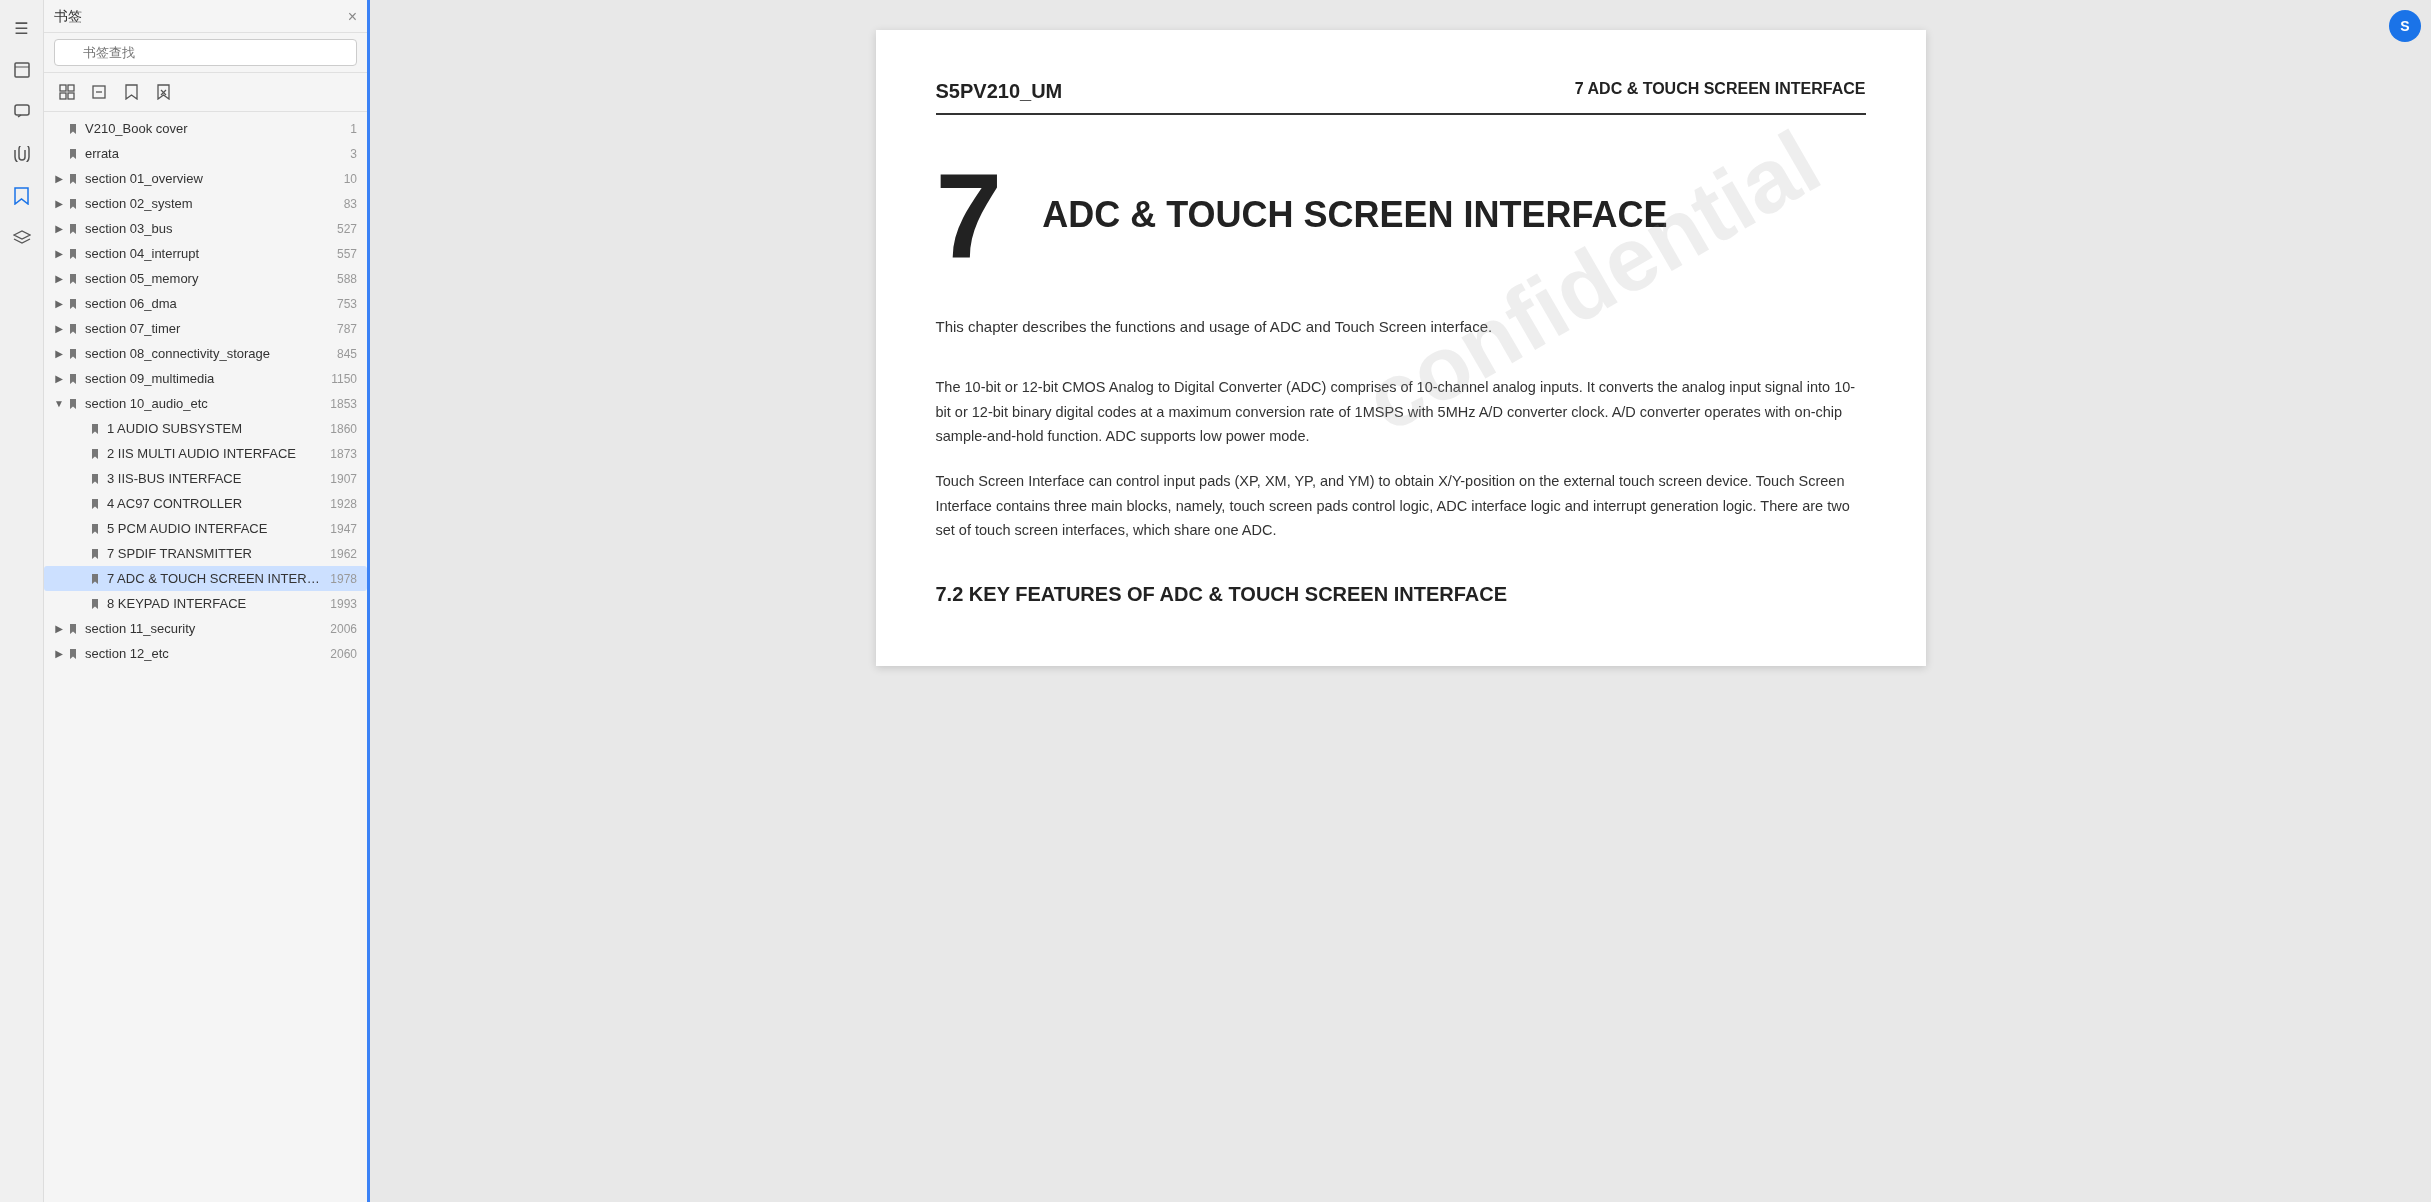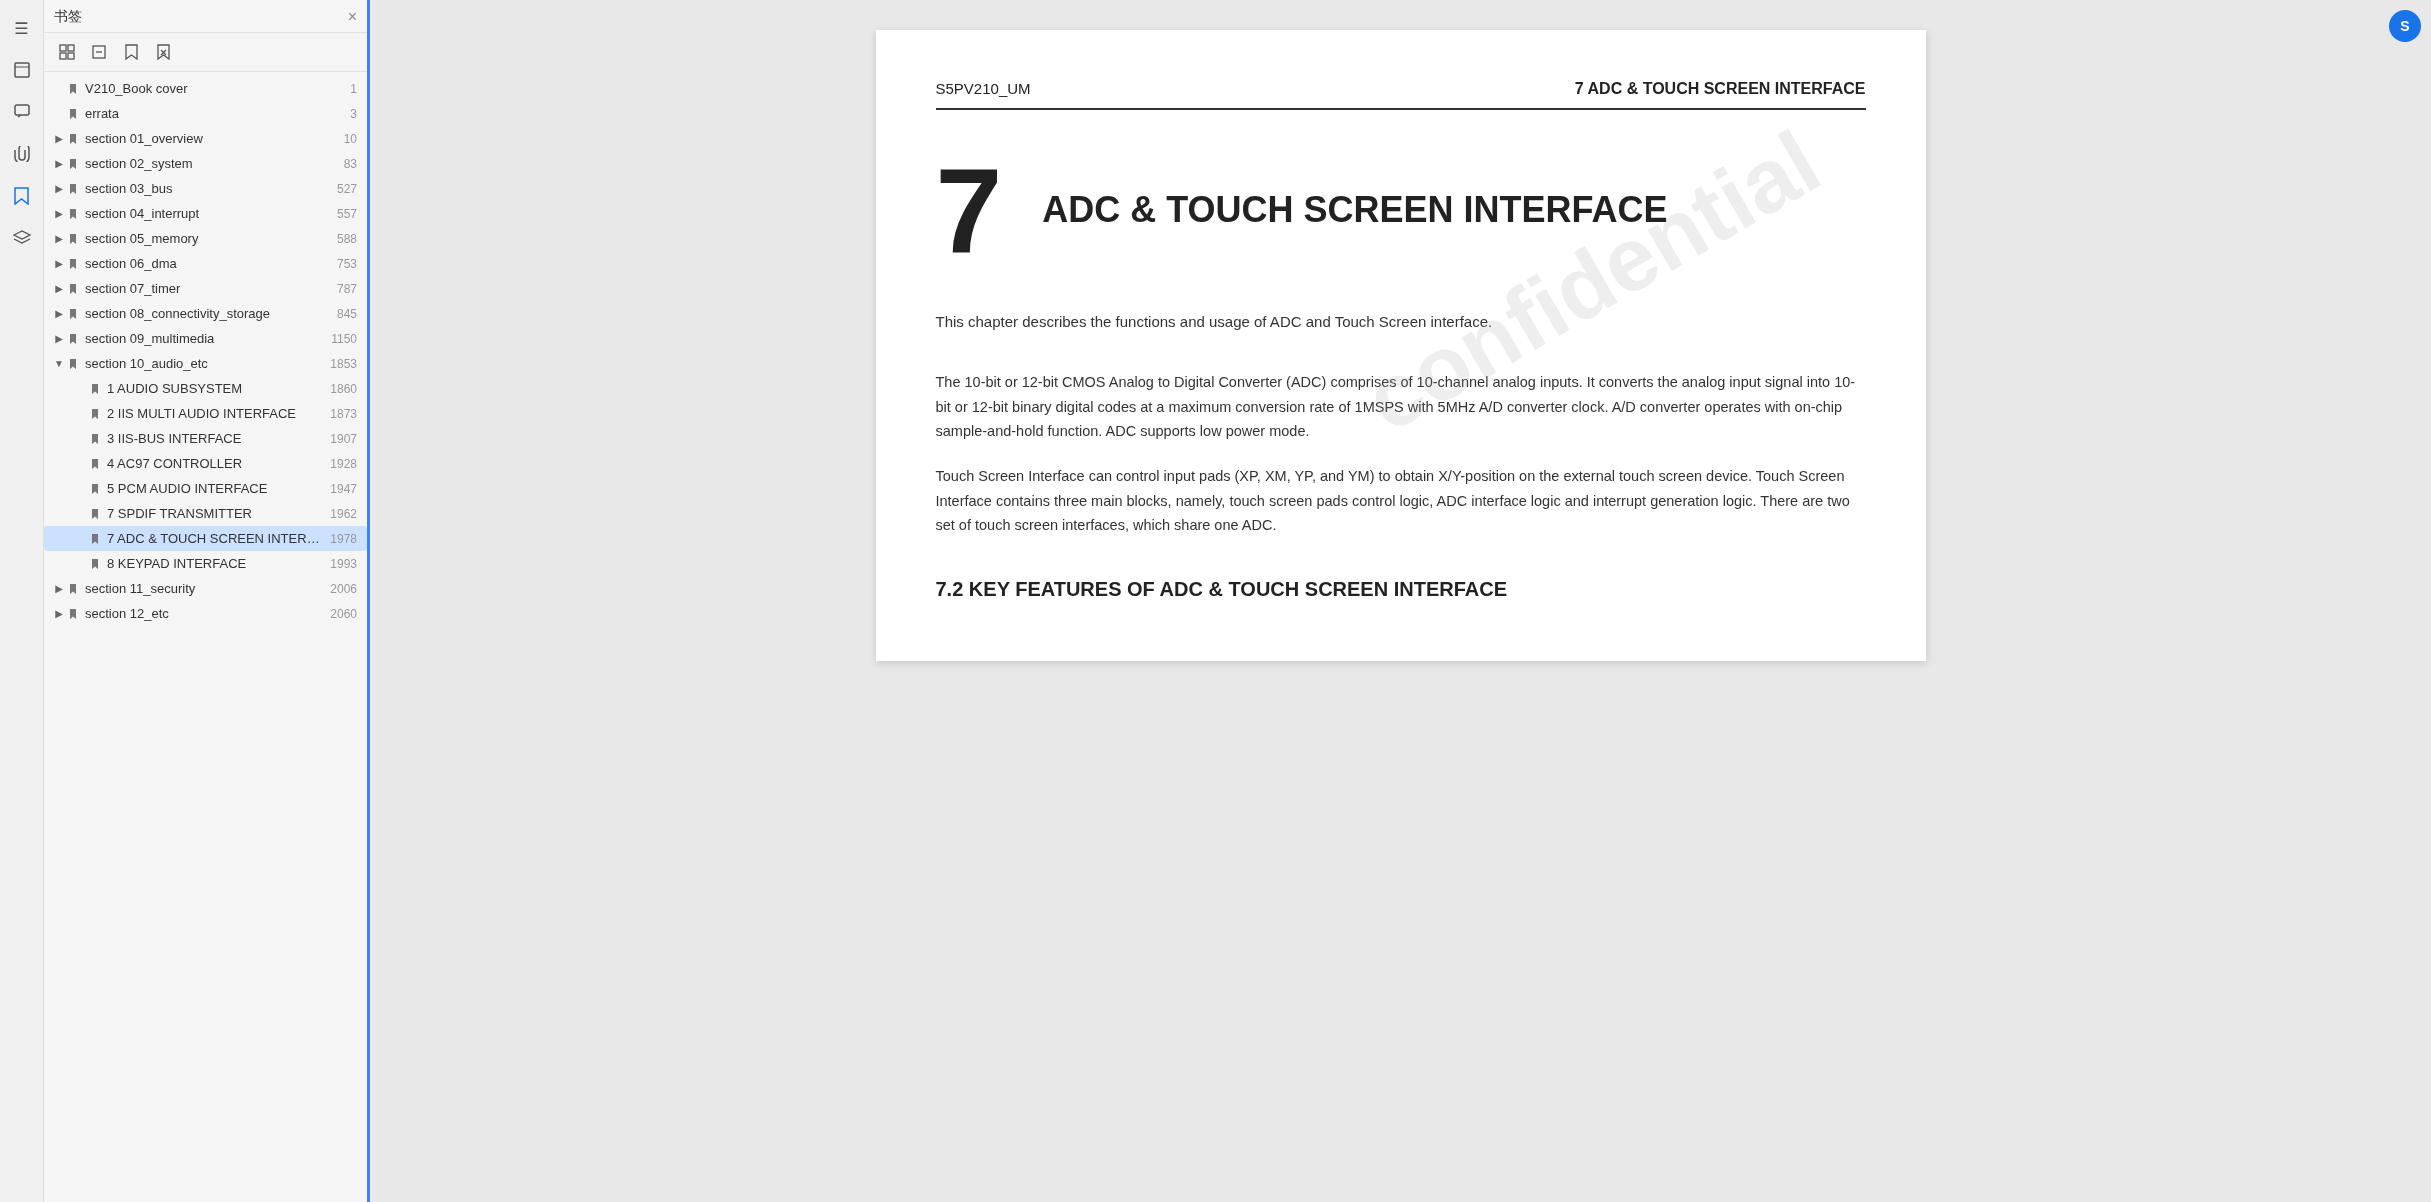--- a/index.html
+++ b/index.html
@@ -195,22 +195,22 @@
     .doc-header {
       display: flex;
       justify-content: space-between;
       align-items: flex-start;
       border-bottom: 2px solid #333;
       padding-bottom: 10px;
       margin-bottom: 40px;
     }
 
     .doc-header-left {
-      font-size: 15px;
-      font-weight: normal;
+      font-size: 20px;
+      font-weight: bold;
       color: #222;
     }
 
     .doc-header-right {
       font-size: 16px;
       font-weight: bold;
       color: #222;
     }
 
     .chapter-num {
@@ -340,20 +340,26 @@
   </div>
 </div>
 
 <div id="sidebar">
   <div id="sidebar-panel">
     <div id="sidebar-top-bar">
       <span id="sidebar-top-title">书签</span>
       <span id="sidebar-top-close">×</span>
     </div>
 
+    <div id="search-bar">
+      <div class="search-wrap">
+        <span class="search-icon-inner">🔍</span>
+        <input id="search-input" type="text" placeholder="书签查找" style="">
+      </div>
+    </div>
 
     <div id="bookmark-tools">
       <div class="bm-tool">
         <svg width="16" height="16" viewBox="0 0 16 16" fill="none">
           <rect x="1" y="1" width="6" height="6" stroke="#555" stroke-width="1.3" fill="none"></rect>
           <rect x="9" y="1" width="6" height="6" stroke="#555" stroke-width="1.3" fill="none"></rect>
           <rect x="1" y="9" width="6" height="6" stroke="#555" stroke-width="1.3" fill="none"></rect>
           <rect x="9" y="9" width="6" height="6" stroke="#555" stroke-width="1.3" fill="none"></rect>
         </svg>
       </div>

